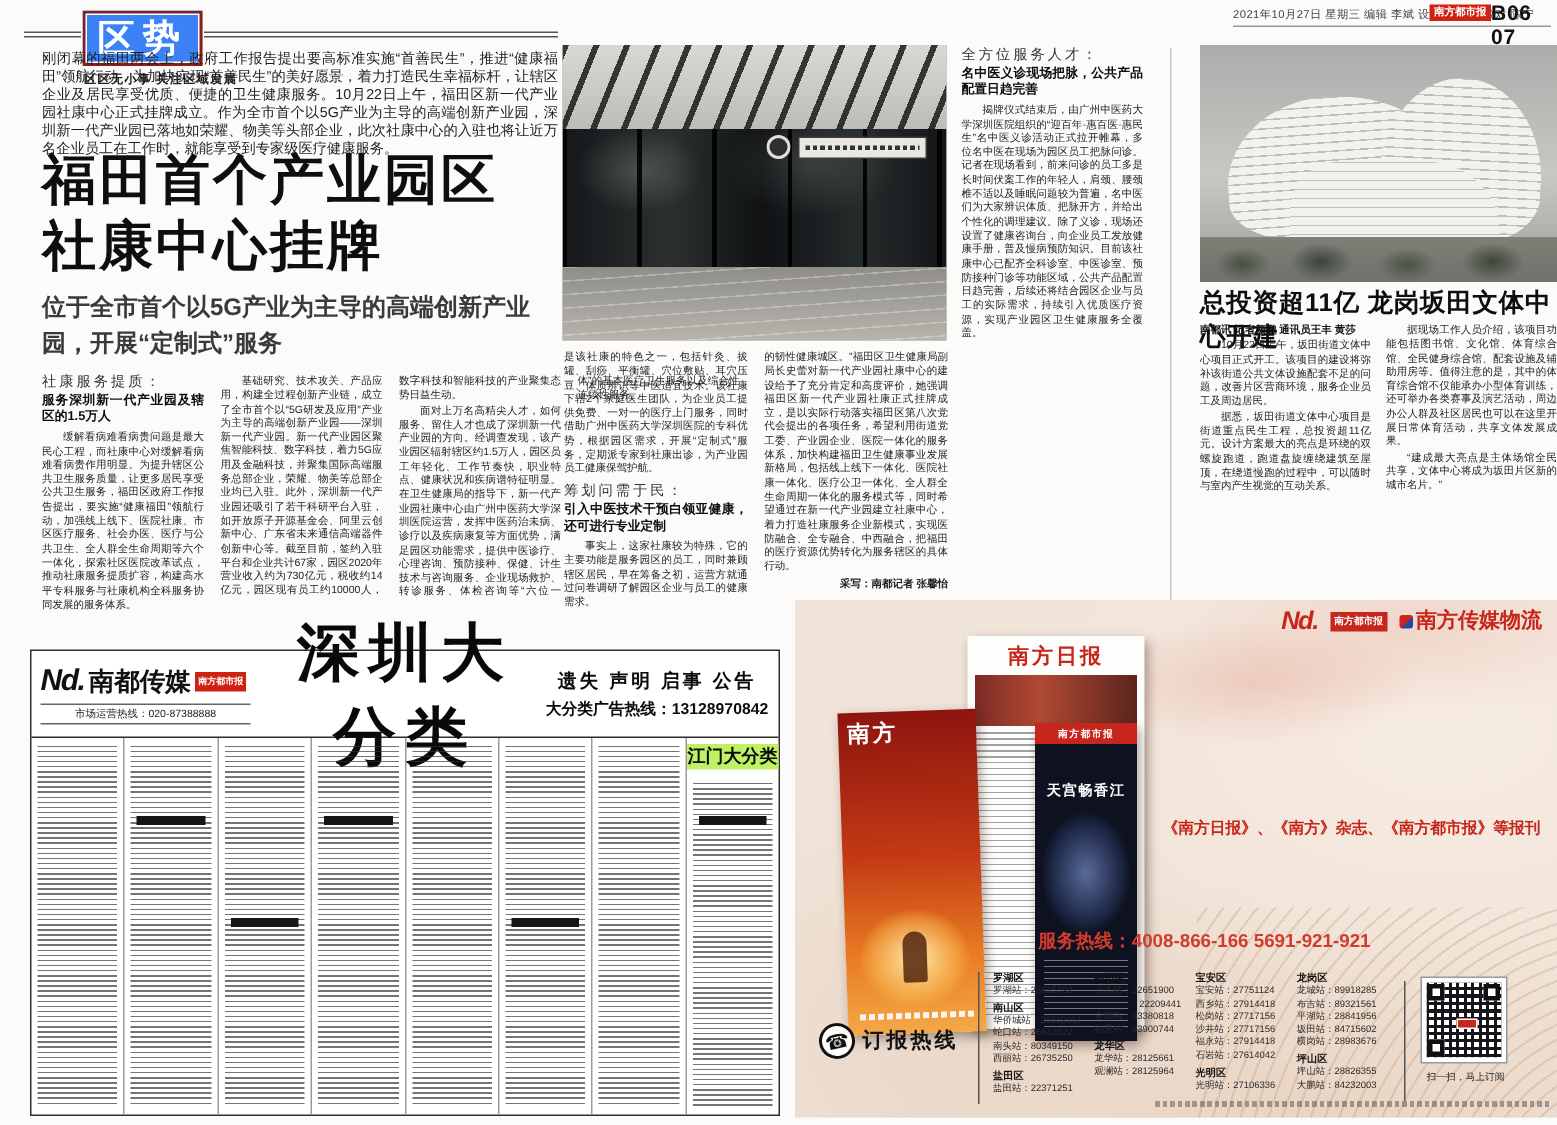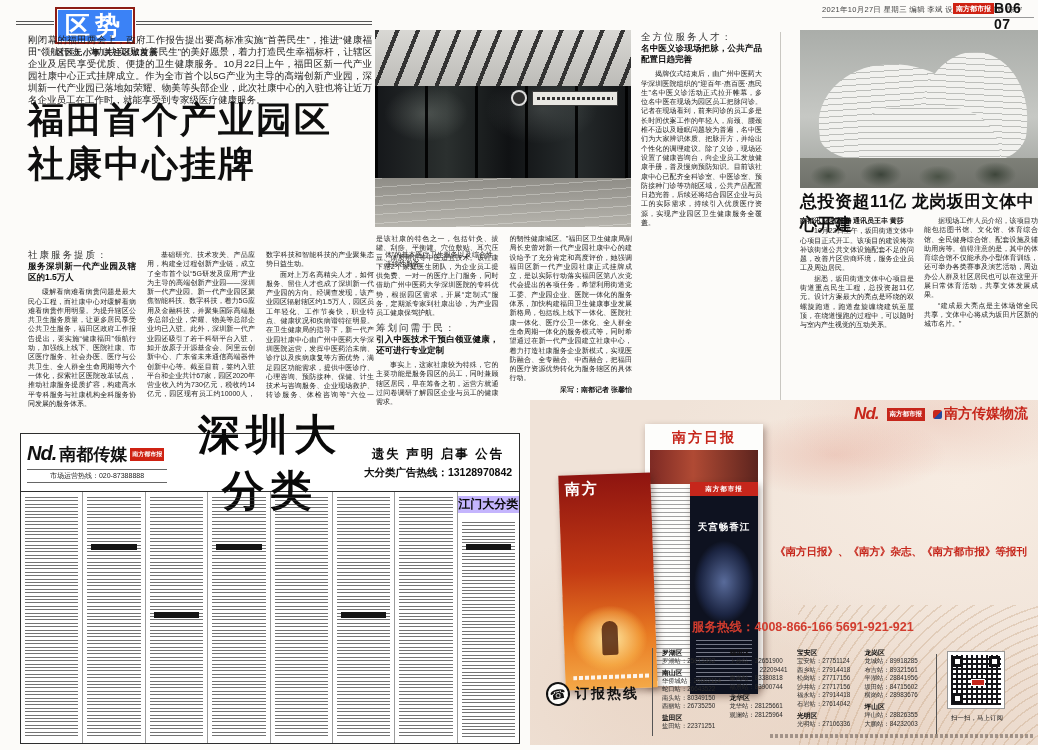--- a/index.html
+++ b/index.html
@@ -99,21 +99,21 @@
   .cls-col{position:relative;flex:1}
   .cls-col + .cls-col{border-left:1px solid #9a9a9a}
   .cls-col::after{content:"";position:absolute;inset:5px 4px;
     background:repeating-linear-gradient(180deg,rgba(50,50,50,.68) 0 1px,transparent 1px 3.4px)}
   .cls-col:nth-child(2n)::before{content:"";position:absolute;left:8px;right:8px;top:52px;height:6px;
     background:#161616;z-index:1}
   .cls-col:nth-child(3n)::before{content:"";position:absolute;left:8px;right:8px;top:120px;height:6px;
     background:#161616;z-index:1}
   .cls-col.jm::after{top:30px}
   .jm-title{position:absolute;left:0;right:0;top:4px;text-align:center;font-size:12px;font-weight:900;
-            color:#0a0a0a;background:#c4b5fd;z-index:2}
+            color:#0a0a0a;background:#bef264;z-index:2}
 
   
   .sub-ad{position:absolute;left:530px;top:400px;width:508px;height:345px;background:#f0e3d8;overflow:hidden;
     background-image:
       radial-gradient(160px 60px at 60% 16%,rgba(205,75,50,.18),transparent 70%),
       radial-gradient(220px 80px at 80% 6%,rgba(205,75,50,.12),transparent 70%),
       radial-gradient(420px 260px at 85% 25%,#f7ece2,transparent 75%),
       radial-gradient(320px 220px at 25% 85%,#ead7c8,transparent 75%),
       radial-gradient(420px 280px at 65% 115%,#e6d0bf,transparent 75%)}
   .sub-ad::after{content:"";position:absolute;right:-60px;bottom:-70px;width:300px;height:210px;opacity:.5;
@@ -185,20 +185,21 @@
   </div>
   <div class="rule dbl" style="left:136px;top:21px;width:236px"></div>
   <div class="tagline">区区无小事 关注区域发展</div>
   <div class="dateline">2021年10月27日 星期三 编辑 李斌 设计 刘晓兰 校对 陈宁</div>
   <div class="brandchip">南方都市报</div>
   <div class="pagenum">B06 07</div>
   <div class="rule" style="left:822px;top:17px;width:212px;height:1px;background:#999"></div>
 
   <div class="lead-intro">刚闭幕的福田两会上，政府工作报告提出要高标准实施“首善民生”，推进“健康福田”领航行动，为加快实现“首善民生”的美好愿景，着力打造民生幸福标杆，让辖区企业及居民享受优质、便捷的卫生健康服务。10月22日上午，福田区新一代产业园社康中心正式挂牌成立。作为全市首个以5G产业为主导的高端创新产业园，深圳新一代产业园已落地如荣耀、物美等头部企业，此次社康中心的入驻也将让近万名企业员工在工作时，就能享受到专家级医疗健康服务。</div>
   <div class="headline">福田首个产业园区 社康中心挂牌</div>
+  <div class="deck">位于全市首个以5G产业为主导的高端创新产业园，开展“定制式”服务</div>
 
   <div class="bodycols cols3">
     <div class="sec-block" style="margin-top:0">
       <div class="kicker">社康服务提质：</div>
       <div class="subbold">服务深圳新一代产业园及辖区的1.5万人</div>
     </div>
     <p>缓解看病难看病贵问题是最大民心工程，而社康中心对缓解看病难看病贵作用明显。为提升辖区公共卫生服务质量，让更多居民享受公共卫生服务，福田区政府工作报告提出，要实施“健康福田”领航行动，加强线上线下、医院社康、市区医疗服务、社会办医、医疗与公共卫生、全人群全生命周期等六个一体化，探索社区医院改革试点，推动社康服务提质扩容，构建高水平专科服务与社康机构全科服务协同发展的服务体系。</p>
     <p>基础研究、技术攻关、产品应用，构建全过程创新产业链，成立了全市首个以“5G研发及应用”产业为主导的高端创新产业园——深圳新一代产业园。新一代产业园区聚焦智能科技、数字科技，着力5G应用及金融科技，并聚集国际高端服务总部企业，荣耀、物美等总部企业均已入驻。此外，深圳新一代产业园还吸引了若干科研平台入驻，如开放原子开源基金会、阿里云创新中心、广东省未来通信高端器件创新中心等。截至目前，签约入驻平台和企业共计67家，园区2020年营业收入约为730亿元，税收约14亿元，园区现有员工约10000人，数字科技和智能科技的产业聚集态势日益生动。</p>
     <p>面对上万名高精尖人才，如何服务、留住人才也成了深圳新一代产业园的方向。经调查发现，该产业园区辐射辖区约1.5万人，园区员工年轻化、工作节奏快，职业特点、健康状况和疾病谱特征明显。在卫生健康局的指导下，新一代产业园社康中心由广州中医药大学深圳医院运营，发挥中医药治未病、诊疗以及疾病康复等方面优势，满足园区功能需求，提供中医诊疗、心理咨询、预防接种、保健、计生技术与咨询服务、企业现场救护、转诊服务、体检咨询等“六位一体”的基本医疗卫生服务以及综合性连续性服务。</p>
   </div>

